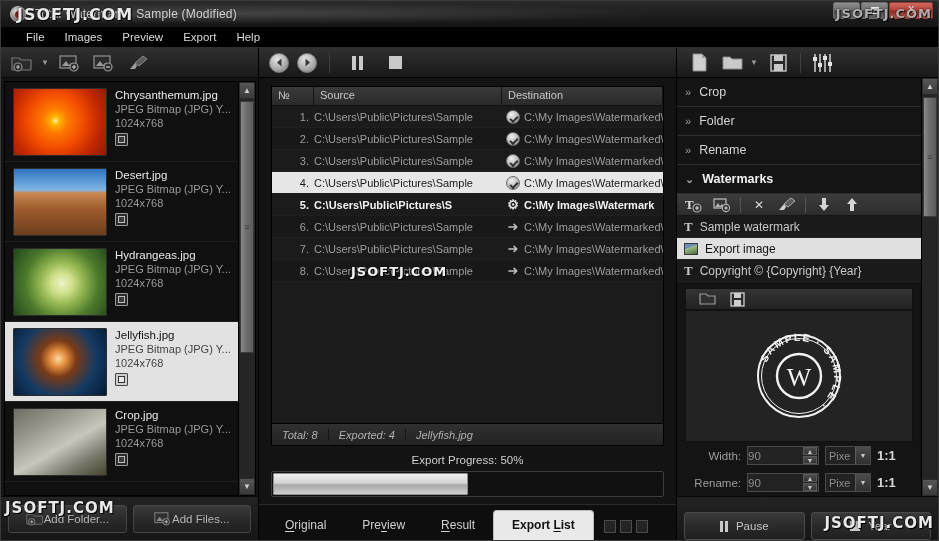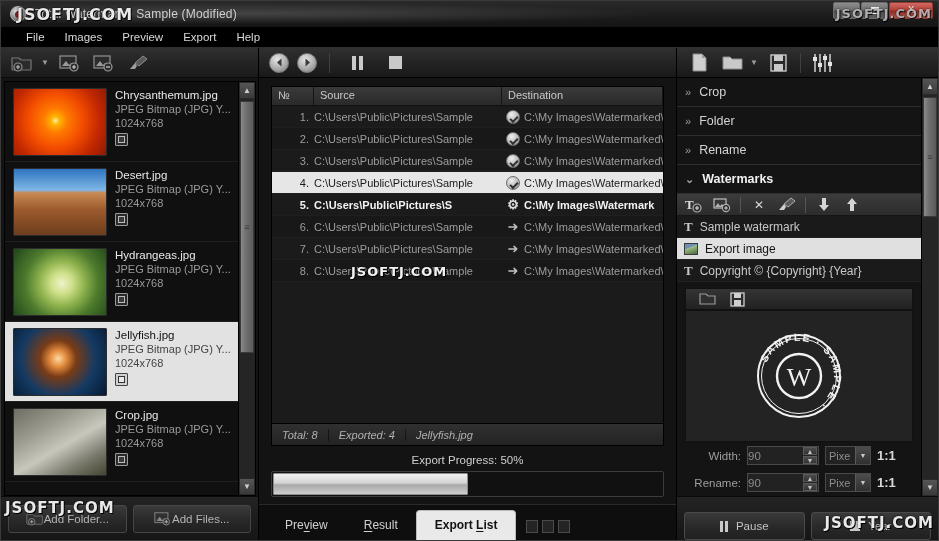--- a/index.html
+++ b/index.html
@@ -617,20 +617,21 @@
 
         <div class="progress-area">
           <div class="plabel">Export Progress: 50%</div>
           <div class="pbar-outer">
             <div class="pbar-fill" id="pbar" style="width: 50%;"></div>
           </div>
         </div>
       </div>
 
       <div class="tabbar">
+        <div class="tab"><u>O</u><span>riginal</span></div>
         <div class="tab"><span>Pre</span><u>v</u><span>iew</span></div>
         <div class="tab"><u>R</u><span>esult</span></div>
         <div class="tab active"><span>Export&nbsp;</span><u>L</u><span>ist</span></div>
         <div class="tabsq">
           <i></i>
           <i></i>
           <i></i>
         </div>
       </div>
     </div>

